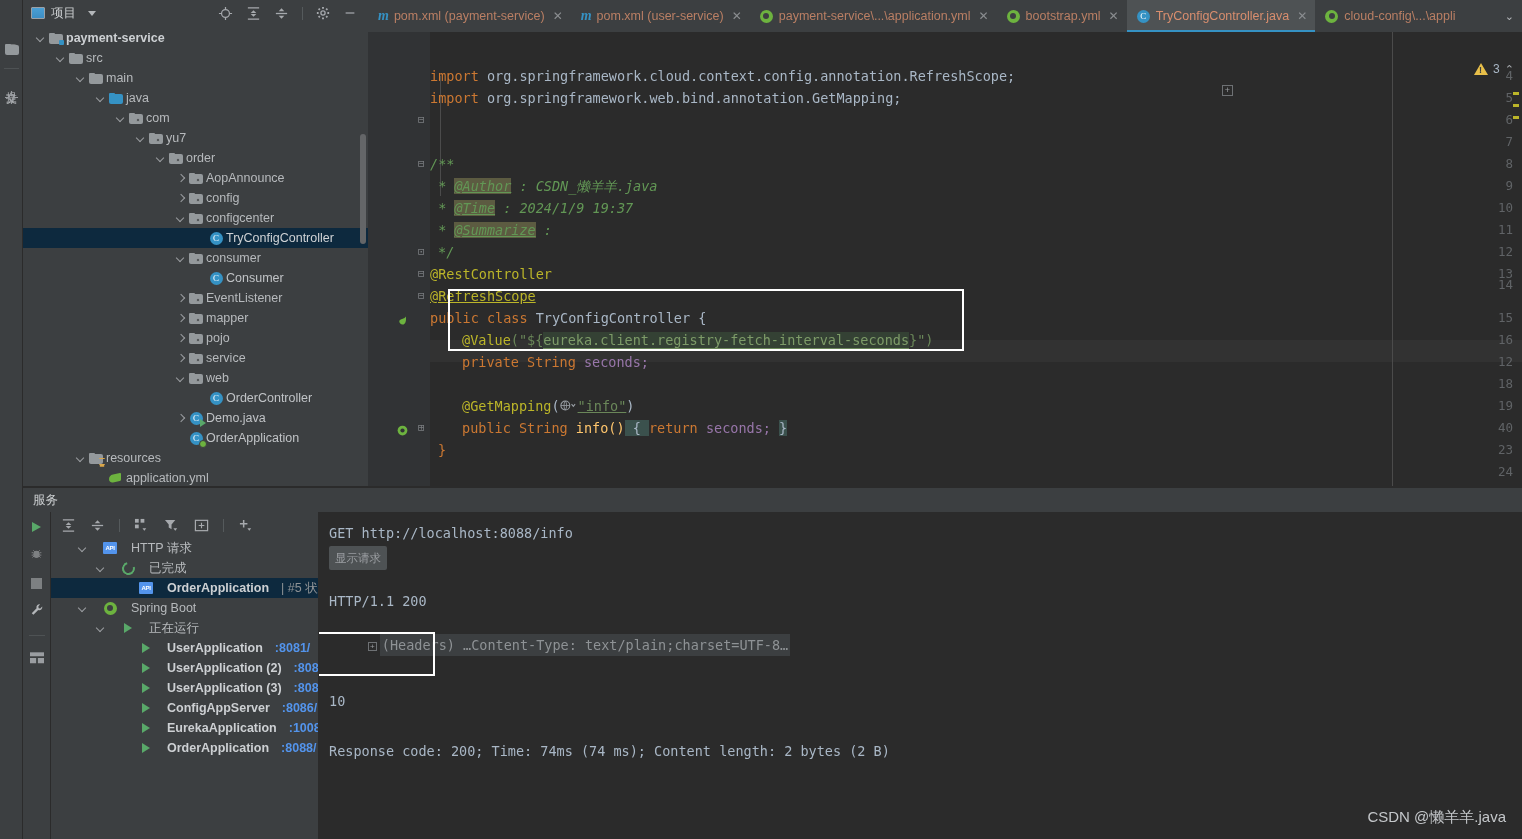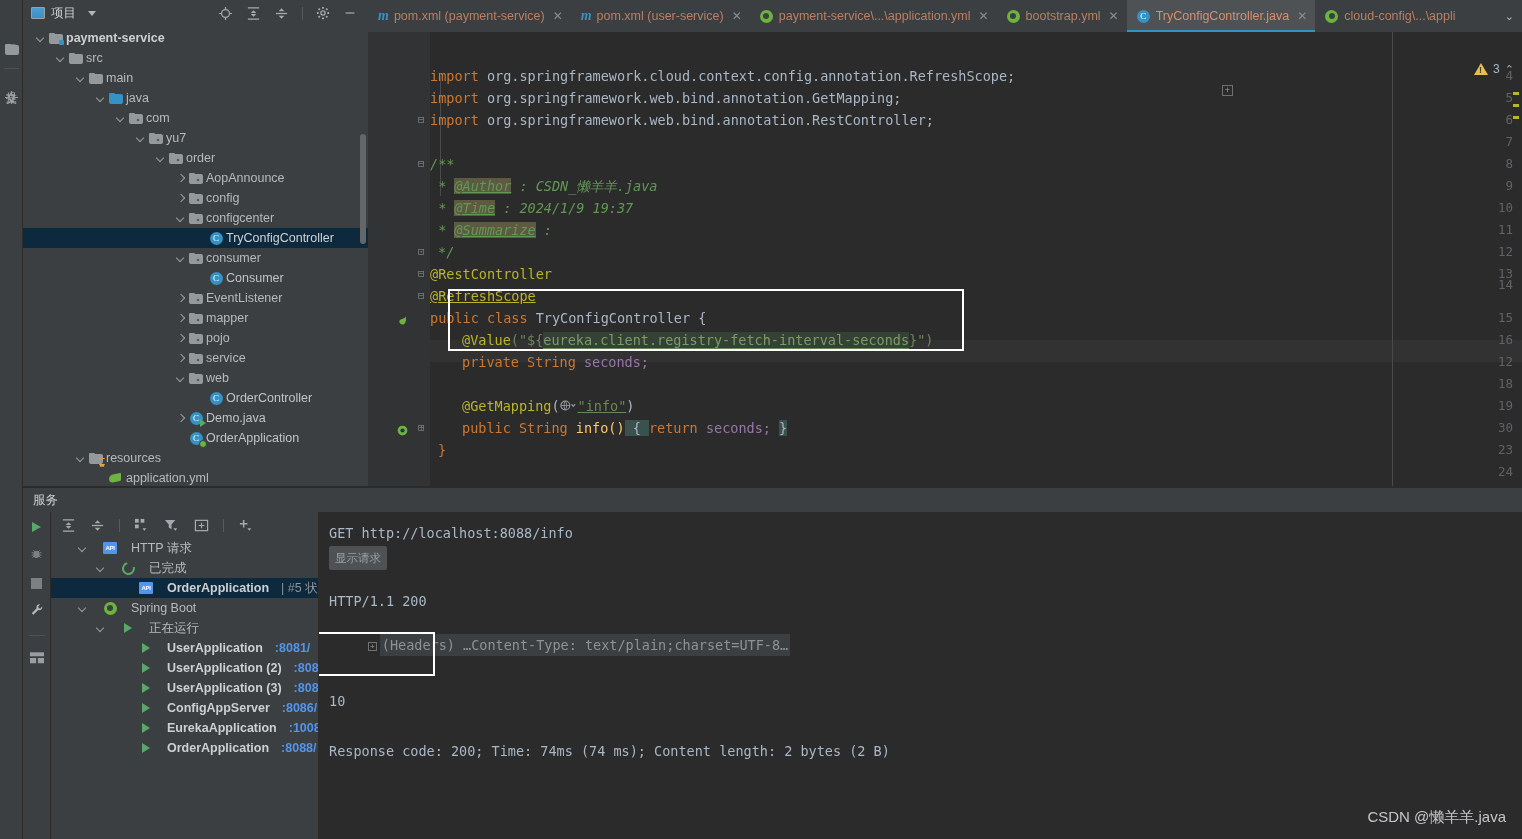--- a/index.html
+++ b/index.html
@@ -621,21 +621,21 @@
         <div class="ln" style="top: 165px;">10</div>
         <div class="ln" style="top: 187px;">11</div>
         <div class="ln" style="top: 209px;">12</div>
         <div class="ln" style="top: 231px;">13</div>
         <div class="ln" style="top: 242px;">14</div>
         <div class="ln" style="top: 275px;">15</div>
         <div class="ln" style="top: 297px;">16</div>
         <div class="ln" style="top: 319px;">12</div>
         <div class="ln" style="top: 341px;">18</div>
         <div class="ln" style="top: 363px;">19</div>
-        <div class="ln" style="top: 385px;">30</div>
+        <div class="ln" style="top: 385px;">40</div>
         <div class="ln" style="top: 407px;">23</div>
         <div class="ln" style="top: 429px;">24</div>
       </div>
 
     <div class="fold" style="top:77px;">⊟</div>
     <div class="fold" style="top:121px;">⊟</div>
     <div class="fold" style="top:209px;">⊡</div>
     <div class="fold" style="top:231px;">⊟</div>
     <div class="fold" style="top:253px;">⊟</div>
     <div class="fold" style="top:385px;">⊞</div>
@@ -647,21 +647,20 @@
     <div style="position:absolute;left:28px;top:392px;">
       <svg width="13" height="13" viewBox="0 0 16 16">
           <circle cx="8" cy="8" r="6" fill="#6db33f"></circle>
           <circle cx="8" cy="8" r="2.6" fill="#313335"></circle>
         </svg>
     </div>
 
     <div class="code-area">
       <div class="cl" style="top:33px;"><span class="kw">import</span><span class="cls2"> org.springframework.cloud.context.config.annotation.RefreshScope;</span></div>
       <div class="cl" style="top:55px;"><span class="kw">import</span><span class="cls2"> org.springframework.web.bind.annotation.GetMapping;</span></div>
-      <div class="cl" style="top:77px;"><span class="kw">import</span><span class="cls2"> org.springframework.web.bind.annotation.RestController;</span></div>
 
       <div class="cl cmtg" style="top:121px;"><span>/**</span></div>
       <div class="cl" style="top:143px;"><span class="cmtg"> </span><span class="cmtg">* </span><span class="cmtb">@Author</span><span class="cmtg"> : CSDN_懒羊羊.java</span></div>
       <div class="cl" style="top:165px;"><span class="cmtg"> </span><span class="cmtg">* </span><span class="cmtb">@Time</span><span class="cmtg"> : 2024/1/9 19:37</span></div>
       <div class="cl" style="top:187px;"><span class="cmtg"> </span><span class="cmtg">* </span><span class="cmtb">@Summarize</span><span class="cmtg"> :</span></div>
       <div class="cl cmtg" style="top:209px;"><span style="padding-left:8px;">*/</span></div>
 
       <div class="cl anno" style="top:231px;"><span>@RestController</span></div>
       <div class="cl anno" style="top:253px;text-decoration:underline;"><span>@RefreshScope</span></div>
       <div class="cl" style="top:275px;"><span class="kw">public class </span><span class="cls2">TryConfigController</span><span class="cls2"> {</span></div>

